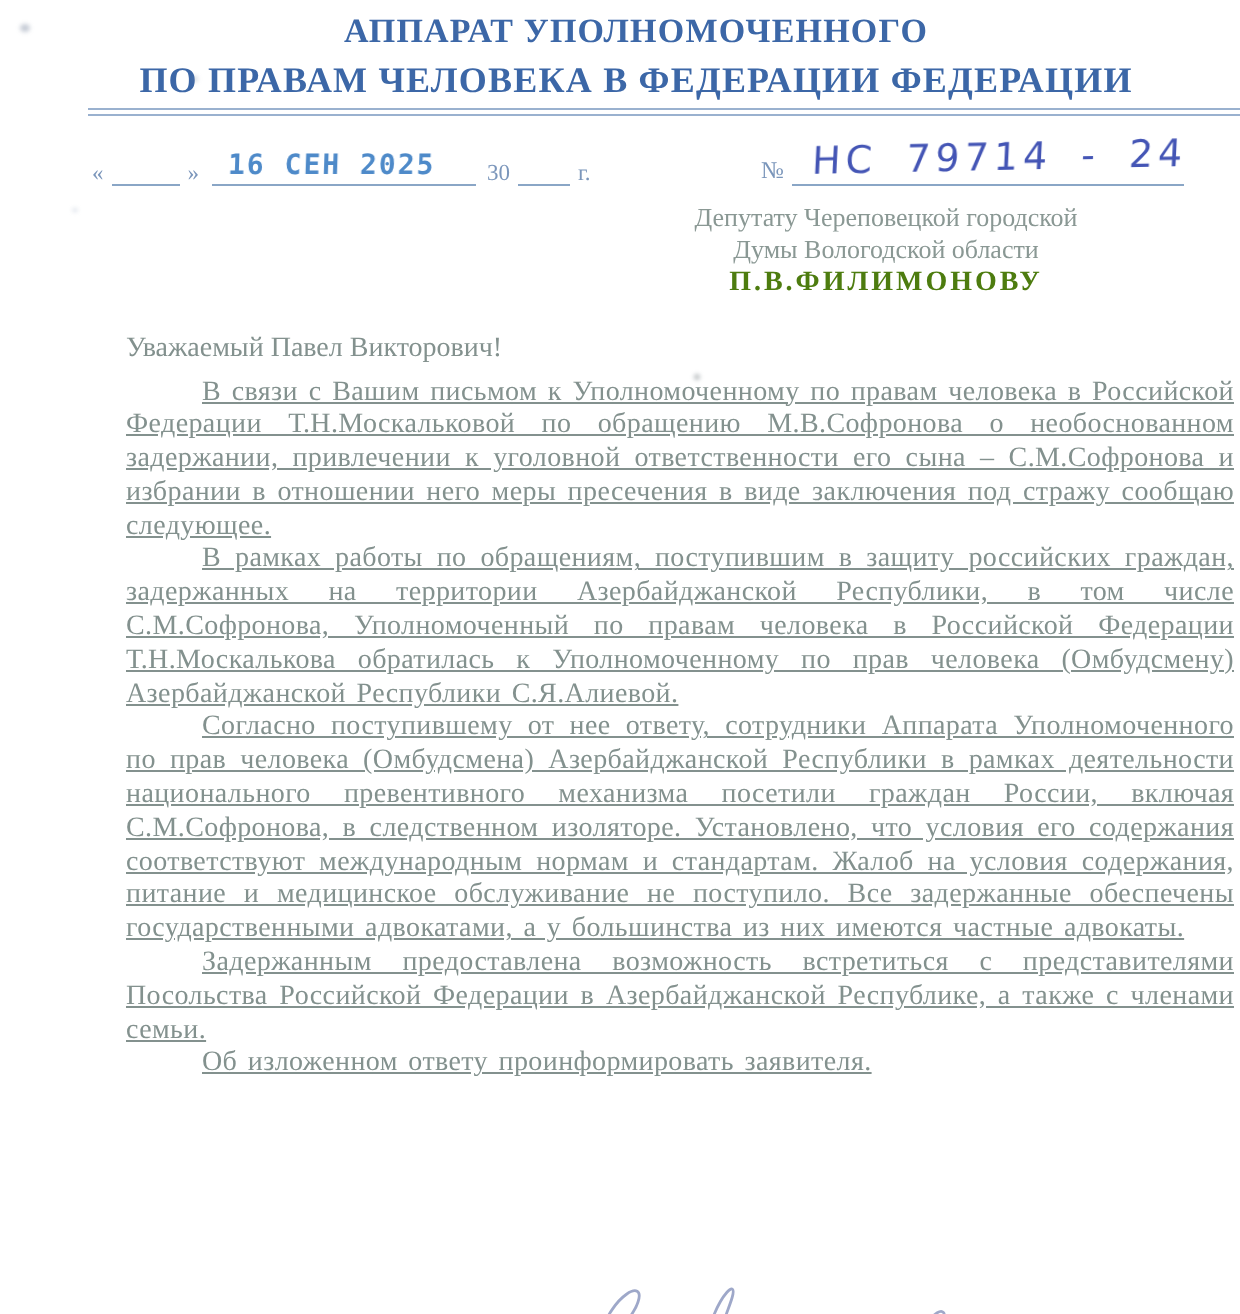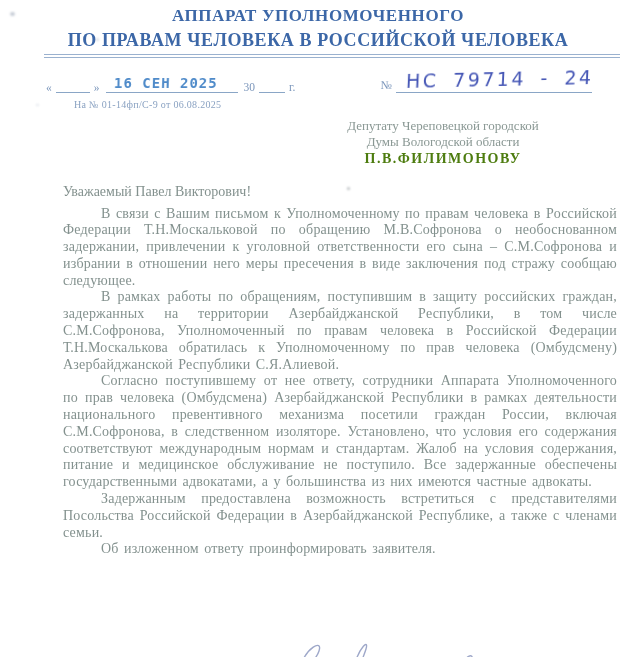--- a/index.html
+++ b/index.html
@@ -116,20 +116,21 @@
   }
   .body-text {
     margin:6px 3px 0 63px;
     text-align:justify;
     font-size:14px;
     line-height:16.8px;
     letter-spacing:0.2px;
     word-spacing:1.6px;
     color:#83918e;
     filter:blur(0.33px);
+    text-decoration:underline;
   }
   .body-text p { margin:0; text-indent:38px; }
 
   
   .signature { position:absolute; left:292px; top:634px; }
 
   
   .speck { position:absolute; border-radius:50%; filter:blur(1px); }
   .s1 { left:10px;  top:12px;  width:5px; height:4px; background:rgba(110,125,150,0.40); }
   .s2 { left:96px;  top:38px;  width:3px; height:3px; background:rgba(120,135,160,0.30); }
@@ -137,21 +138,21 @@
   .s4 { left:36px;  top:104px; width:3px; height:2px; background:rgba(120,140,170,0.25); }
   .s5 { left:347px; top:187px; width:3px; height:3px; background:rgba(100,110,115,0.45); }
 </style>
 </head>
 <body>
 
 <div class="page">
 
   <div class="lh-title">
     <span class="t1">АППАРАТ УПОЛНОМОЧЕННОГО</span>
-    <span class="t2">ПО ПРАВАМ ЧЕЛОВЕКА В РОССИЙСКОЙ ЧЕЛОВЕКА</span>
+    <span class="t2">ПО ПРАВАМ ЧЕЛОВЕКА В ФЕДЕРАЦИИ ФЕДЕРАЦИИ</span>
   </div>
 
   <div class="double-rule"></div>
 
   <div class="date-row">
     <span>«</span>
     <span class="blank day"></span>
     <span>»</span>
     <span class="blank stamped">
       <span class="stamp">16 СЕН 2025</span>
@@ -161,21 +162,20 @@
     <span>г.</span>
 
     <span class="num-group">
       <span class="num-label">№</span>
       <span class="num-line">
         <span class="num-value">НС 79714 - 24</span>
       </span>
     </span>
   </div>
 
-  <div class="ref-line">На № 01-14фп/С-9 от 06.08.2025</div>
 
   <div class="recipient">
     <div>Депутату Череповецкой городской</div>
     <div>Думы Вологодской области</div>
     <div class="name">П.В.ФИЛИМОНОВУ</div>
   </div>
 
   <div class="salutation">Уважаемый Павел Викторович!</div>
 
   <div class="body-text">

